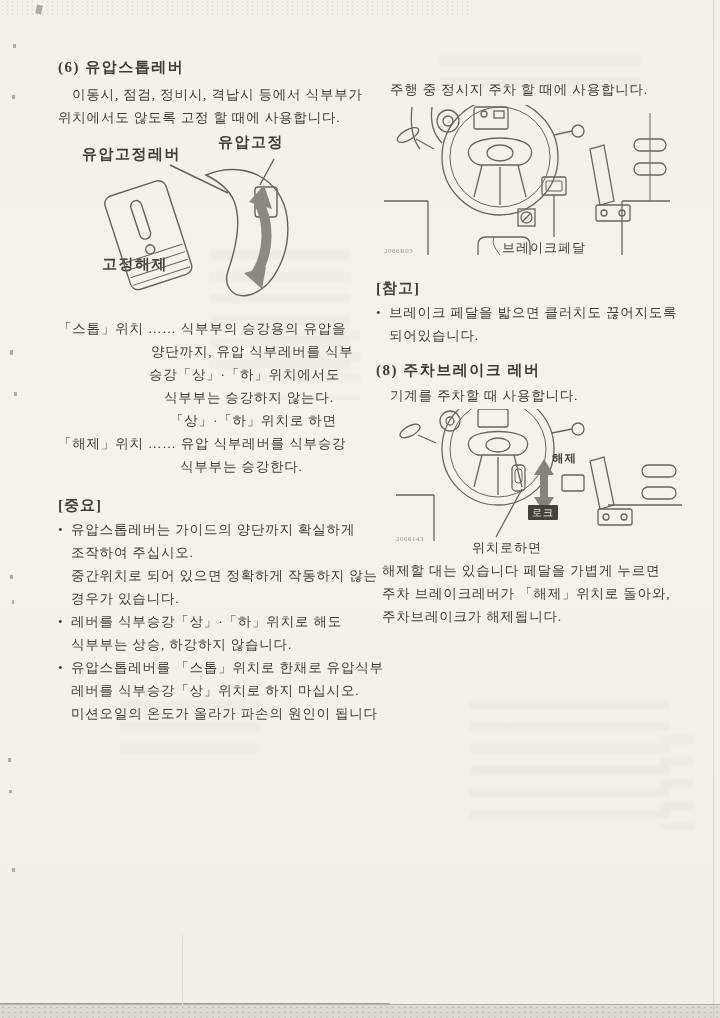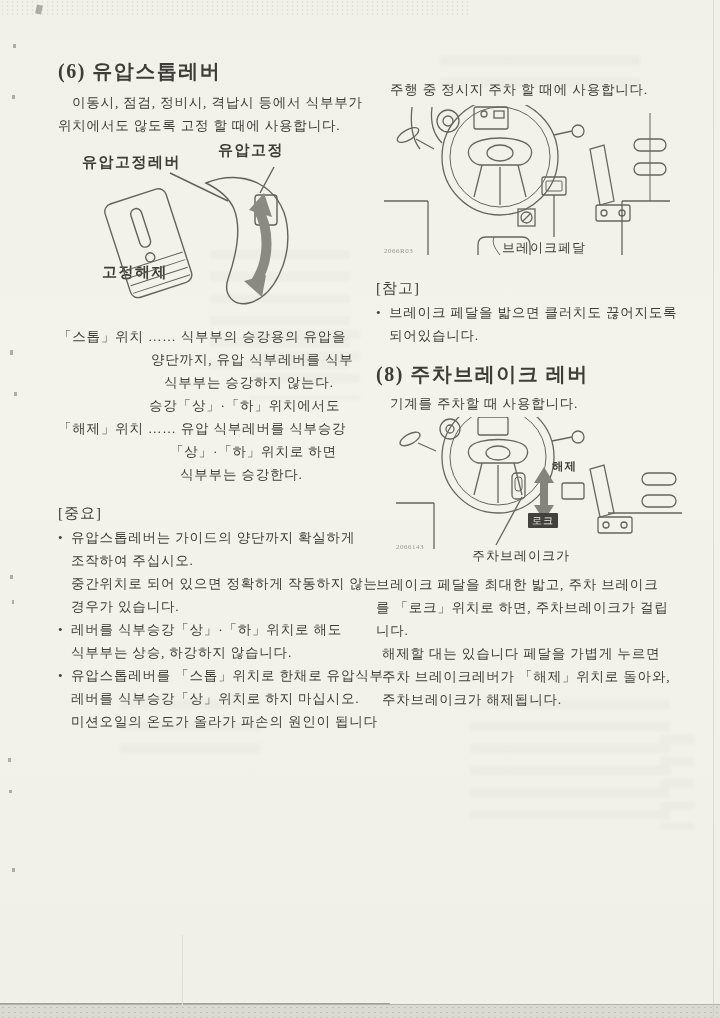--- a/index.html
+++ b/index.html
@@ -19,27 +19,27 @@
     background-image:radial-gradient(#c2c1b7 1px,transparent 1.2px);background-size:6px 5px}
   .right-line{position:absolute;left:713px;top:0;width:1px;height:1018px;background:#ccccc2;opacity:.6}
   .fold-line{position:absolute;left:182px;top:935px;width:1px;height:70px;background:#e0dfd5}
   .speck{position:absolute;background:#9d9b90;opacity:.8}
   .ghost{position:absolute;filter:blur(1.5px);opacity:.55;
     background-image:repeating-linear-gradient(to bottom,rgba(104,102,88,.07) 0 9px,transparent 9px 22px)}
   
   .col{position:absolute;width:316px}
   .col-left{left:58px;top:58px}
   .col-right{left:376px;top:60px}
-  .h{font-size:20px;font-weight:bold;letter-spacing:1.5px;margin:0;white-space:nowrap}
+  .h{font-size:15px;font-weight:bold;letter-spacing:1.5px;margin:0;white-space:nowrap}
   .ln{font-size:13.5px;line-height:23px;letter-spacing:.8px;white-space:nowrap}
   .ind14{padding-left:14px}
   .ind6{padding-left:6px}
   .pl91{padding-left:91px}.pl93{padding-left:93px}.pl106{padding-left:106px}
   .pl112{padding-left:112px}.pl122{padding-left:122px}
-  .subh{font-size:15px;font-weight:normal;letter-spacing:1px;margin:0;white-space:nowrap}
+  .subh{font-size:15px;font-weight:bold;letter-spacing:1px;margin:0;white-space:nowrap}
   .bullet{display:flex;align-items:flex-start}
   .bullet .dot{width:13px;font-size:13px;line-height:23px;flex:0 0 13px}
   .footer{position:absolute;left:0;right:0;top:937px;text-align:center;font-size:14px;letter-spacing:2px;color:#44423c}
   
   .fig{position:relative}
   .figlabel{position:absolute;font-weight:bold;font-size:15px;letter-spacing:1.5px;white-space:nowrap}
   .figlabel-sm{position:absolute;font-weight:bold;font-size:11.5px;letter-spacing:1px;white-space:nowrap}
   .figname{position:absolute;font-size:13px;letter-spacing:1px;white-space:nowrap}
   .lockbox{position:absolute;background:#42413b;color:#f0efe7;font-size:10px;line-height:13px;
     padding:1px 4px;letter-spacing:1px;border-radius:1px}
@@ -103,26 +103,26 @@
           <path d="M199,44 C212,66 212,98 197,120" stroke="#8b8a82" stroke-width="10" fill="none"></path>
           <path d="M206,30 L214,54 L191,47 Z"></path>
           <path d="M204,134 L186,118 L208,112 Z"></path>
         </g>
       </svg>
     </div>
 
     <div style="margin-top:8px">
       <div class="ln">「스톱」위치 …… 식부부의 승강용의 유압을</div>
       <div class="ln pl93">양단까지, 유압 식부레버를 식부</div>
+      <div class="ln pl91">승강「상」·「하」위치에서도</div>
       <div class="ln pl106">식부부는 승강하지 않는다.</div>
-      <div class="ln pl91">승강「상」·「하」위치에서도</div>
     </div>
     <div>
+      <div class="ln pl112">「상」·「하」위치로 하면</div>
       <div class="ln">「해제」위치 …… 유압 식부레버를 식부승강</div>
-      <div class="ln pl112">「상」·「하」위치로 하면</div>
       <div class="ln pl122">식부부는 승강한다.</div>
     </div>
 
     <h4 class="subh" style="margin-top:18px">[중요]</h4>
 
     <div style="margin-top:3px">
       <div class="bullet">
         <span class="dot">•</span>
         <div>
           <div class="ln">유압스톱레버는 가이드의 양단까지 확실하게</div>
@@ -237,29 +237,24 @@
           <line x1="128" y1="80" x2="102" y2="128"></line>
         </g>
         <g fill="#85847c">
           <rect x="146" y="62" width="8" height="30"></rect>
           <path d="M150,50 L160,66 L140,66 Z"></path>
           <path d="M150,104 L140,88 L160,88 Z"></path>
         </g>
       </svg>
       <span class="figlabel-sm" style="left:176px;top:42px">해제</span>
       <span class="lockbox" style="left:152px;top:96px">로크</span>
-      <span class="figname" style="left:96px;top:130px">주차브레이크가</span>
+      <span class="figname" style="left:96px;top:130px">위치로하면</span>
       <span class="code" style="left:20px;top:126px">2066143</span>
     </div>
 
-    <div style="margin-top:6px">
-      <div class="ln">브레이크 페달을 최대한 밟고, 주차 브레이크</div>
-      <div class="ln">를 「로크」위치로 하면, 주차브레이크가 걸립</div>
-      <div class="ln">니다.</div>
-    </div>
     <div>
       <div class="ln ind6">해제할 대는 있습니다 페달을 가볍게 누르면</div>
       <div class="ln ind6">주차 브레이크레버가 「해제」위치로 돌아와,</div>
       <div class="ln ind6">주차브레이크가 해제됩니다.</div>
     </div>
   </div>
 
 </div>
 
 </body></html>

